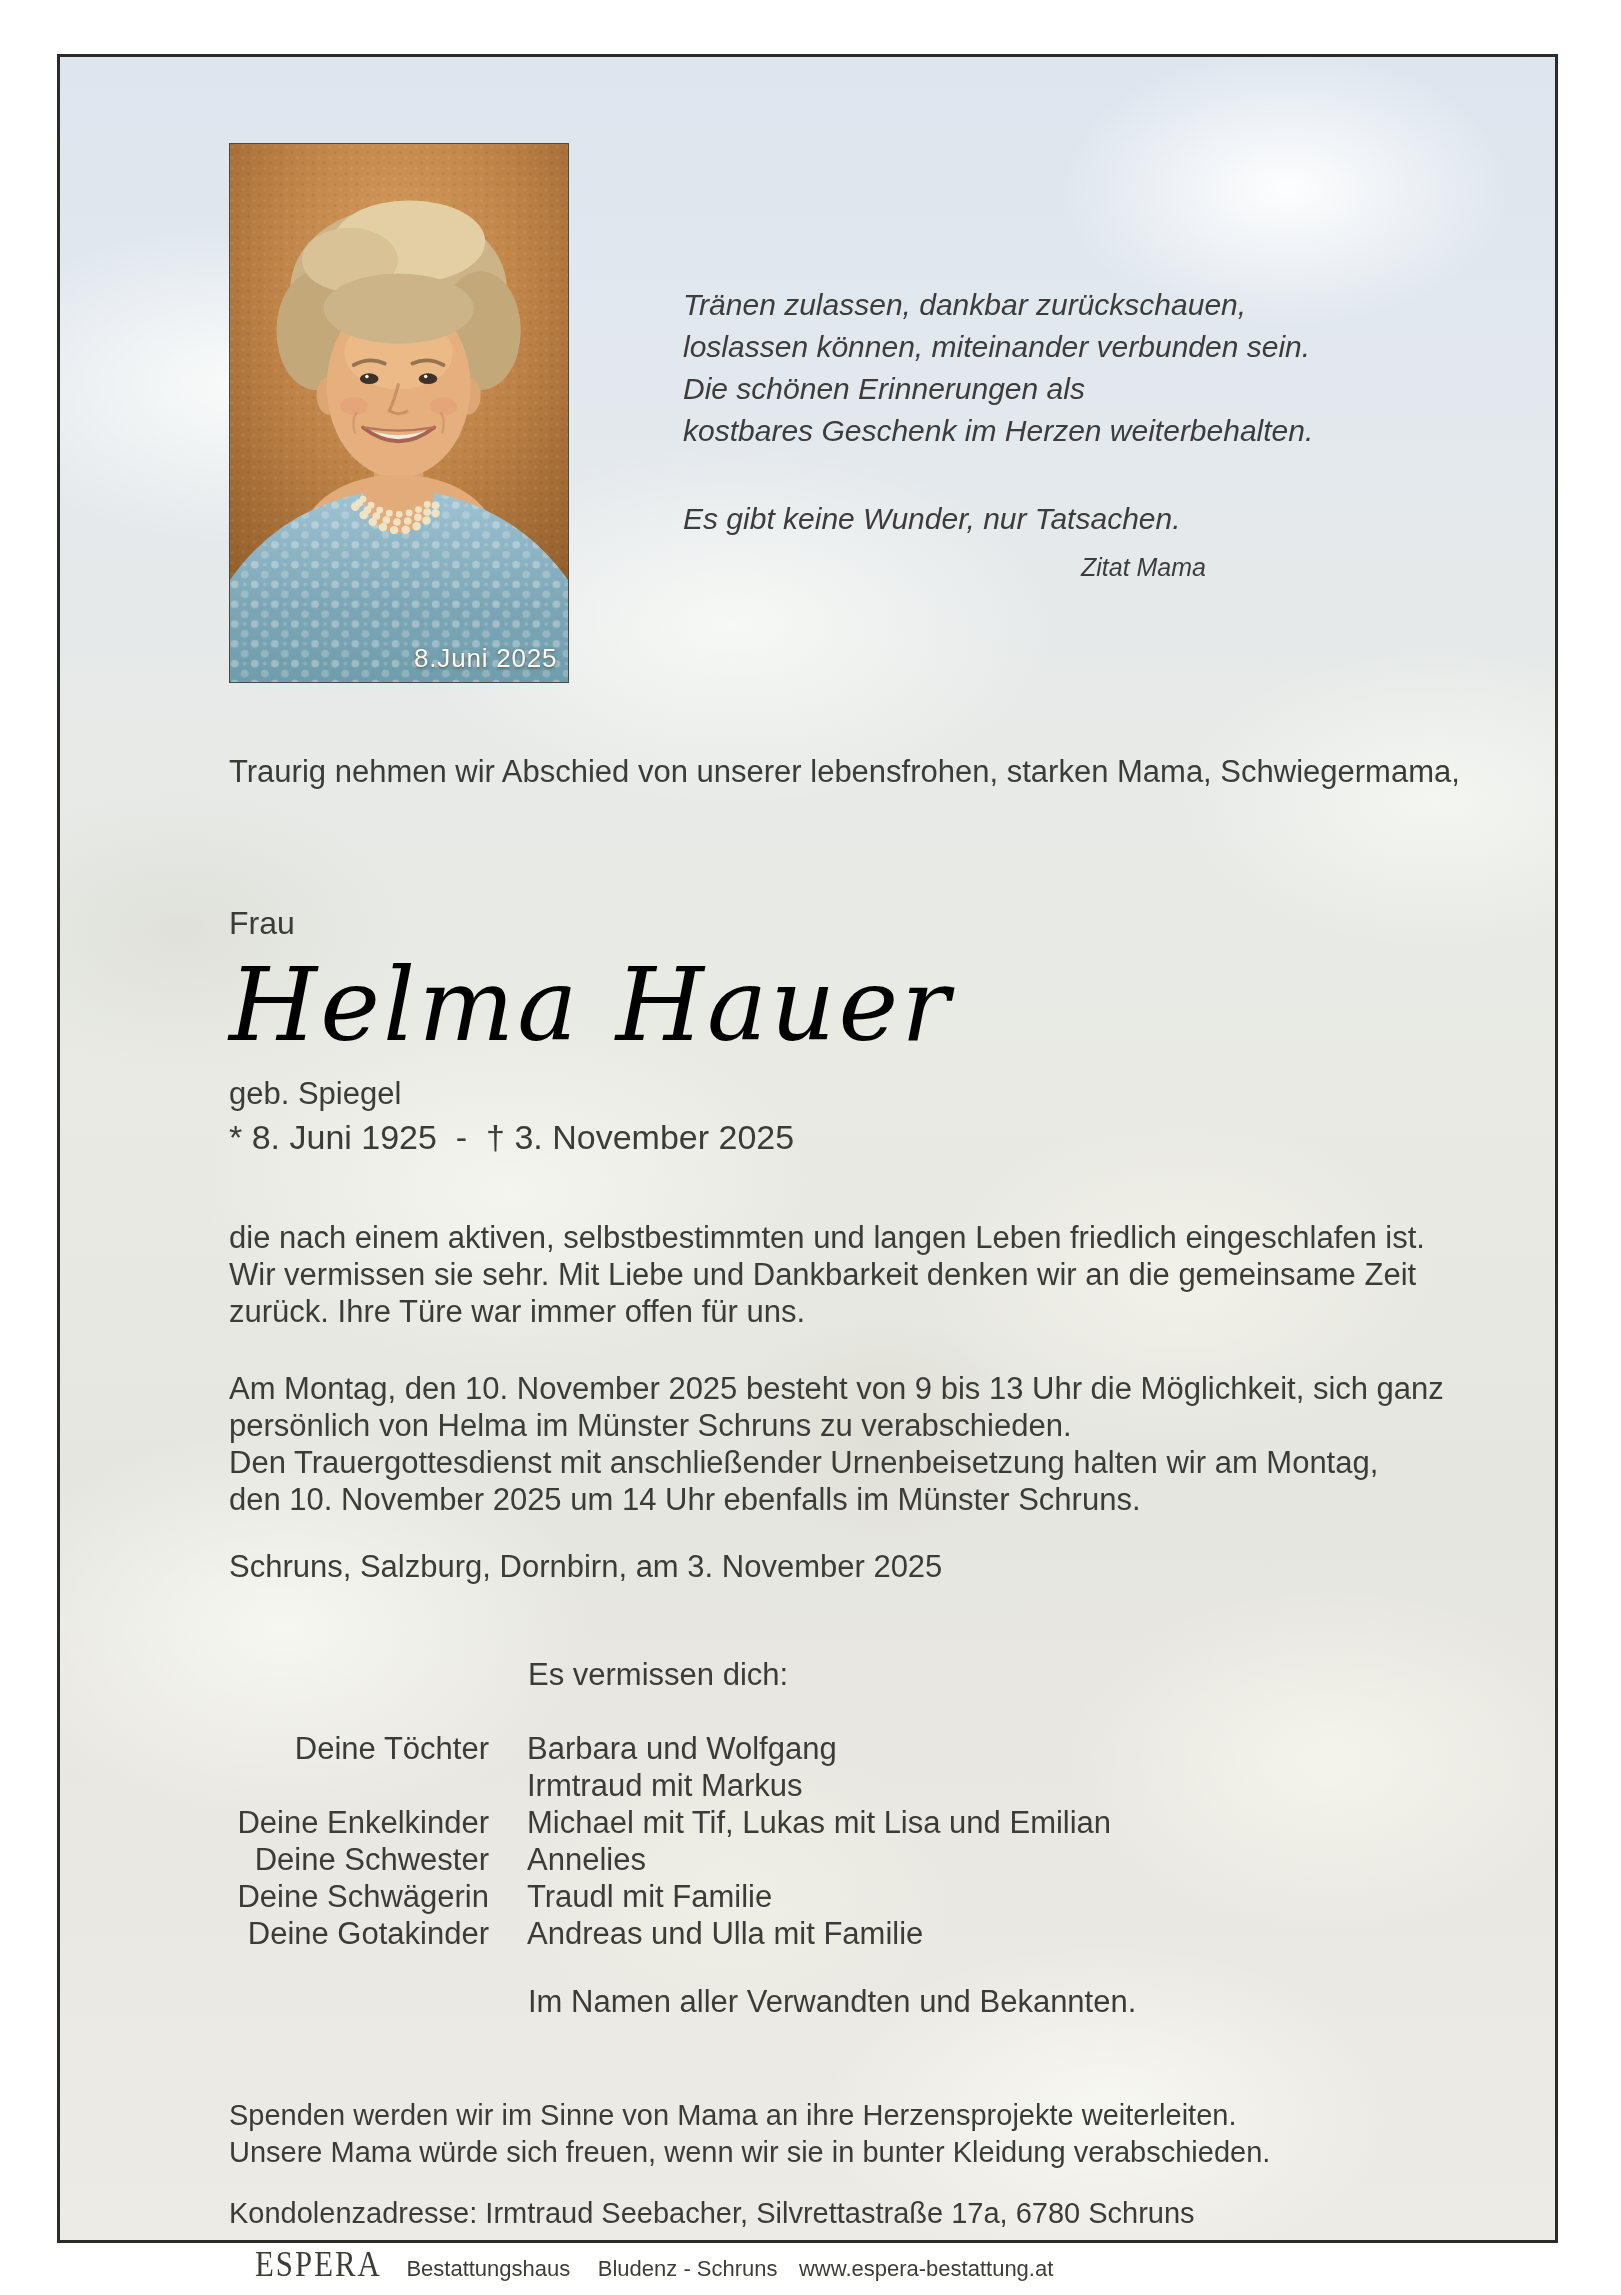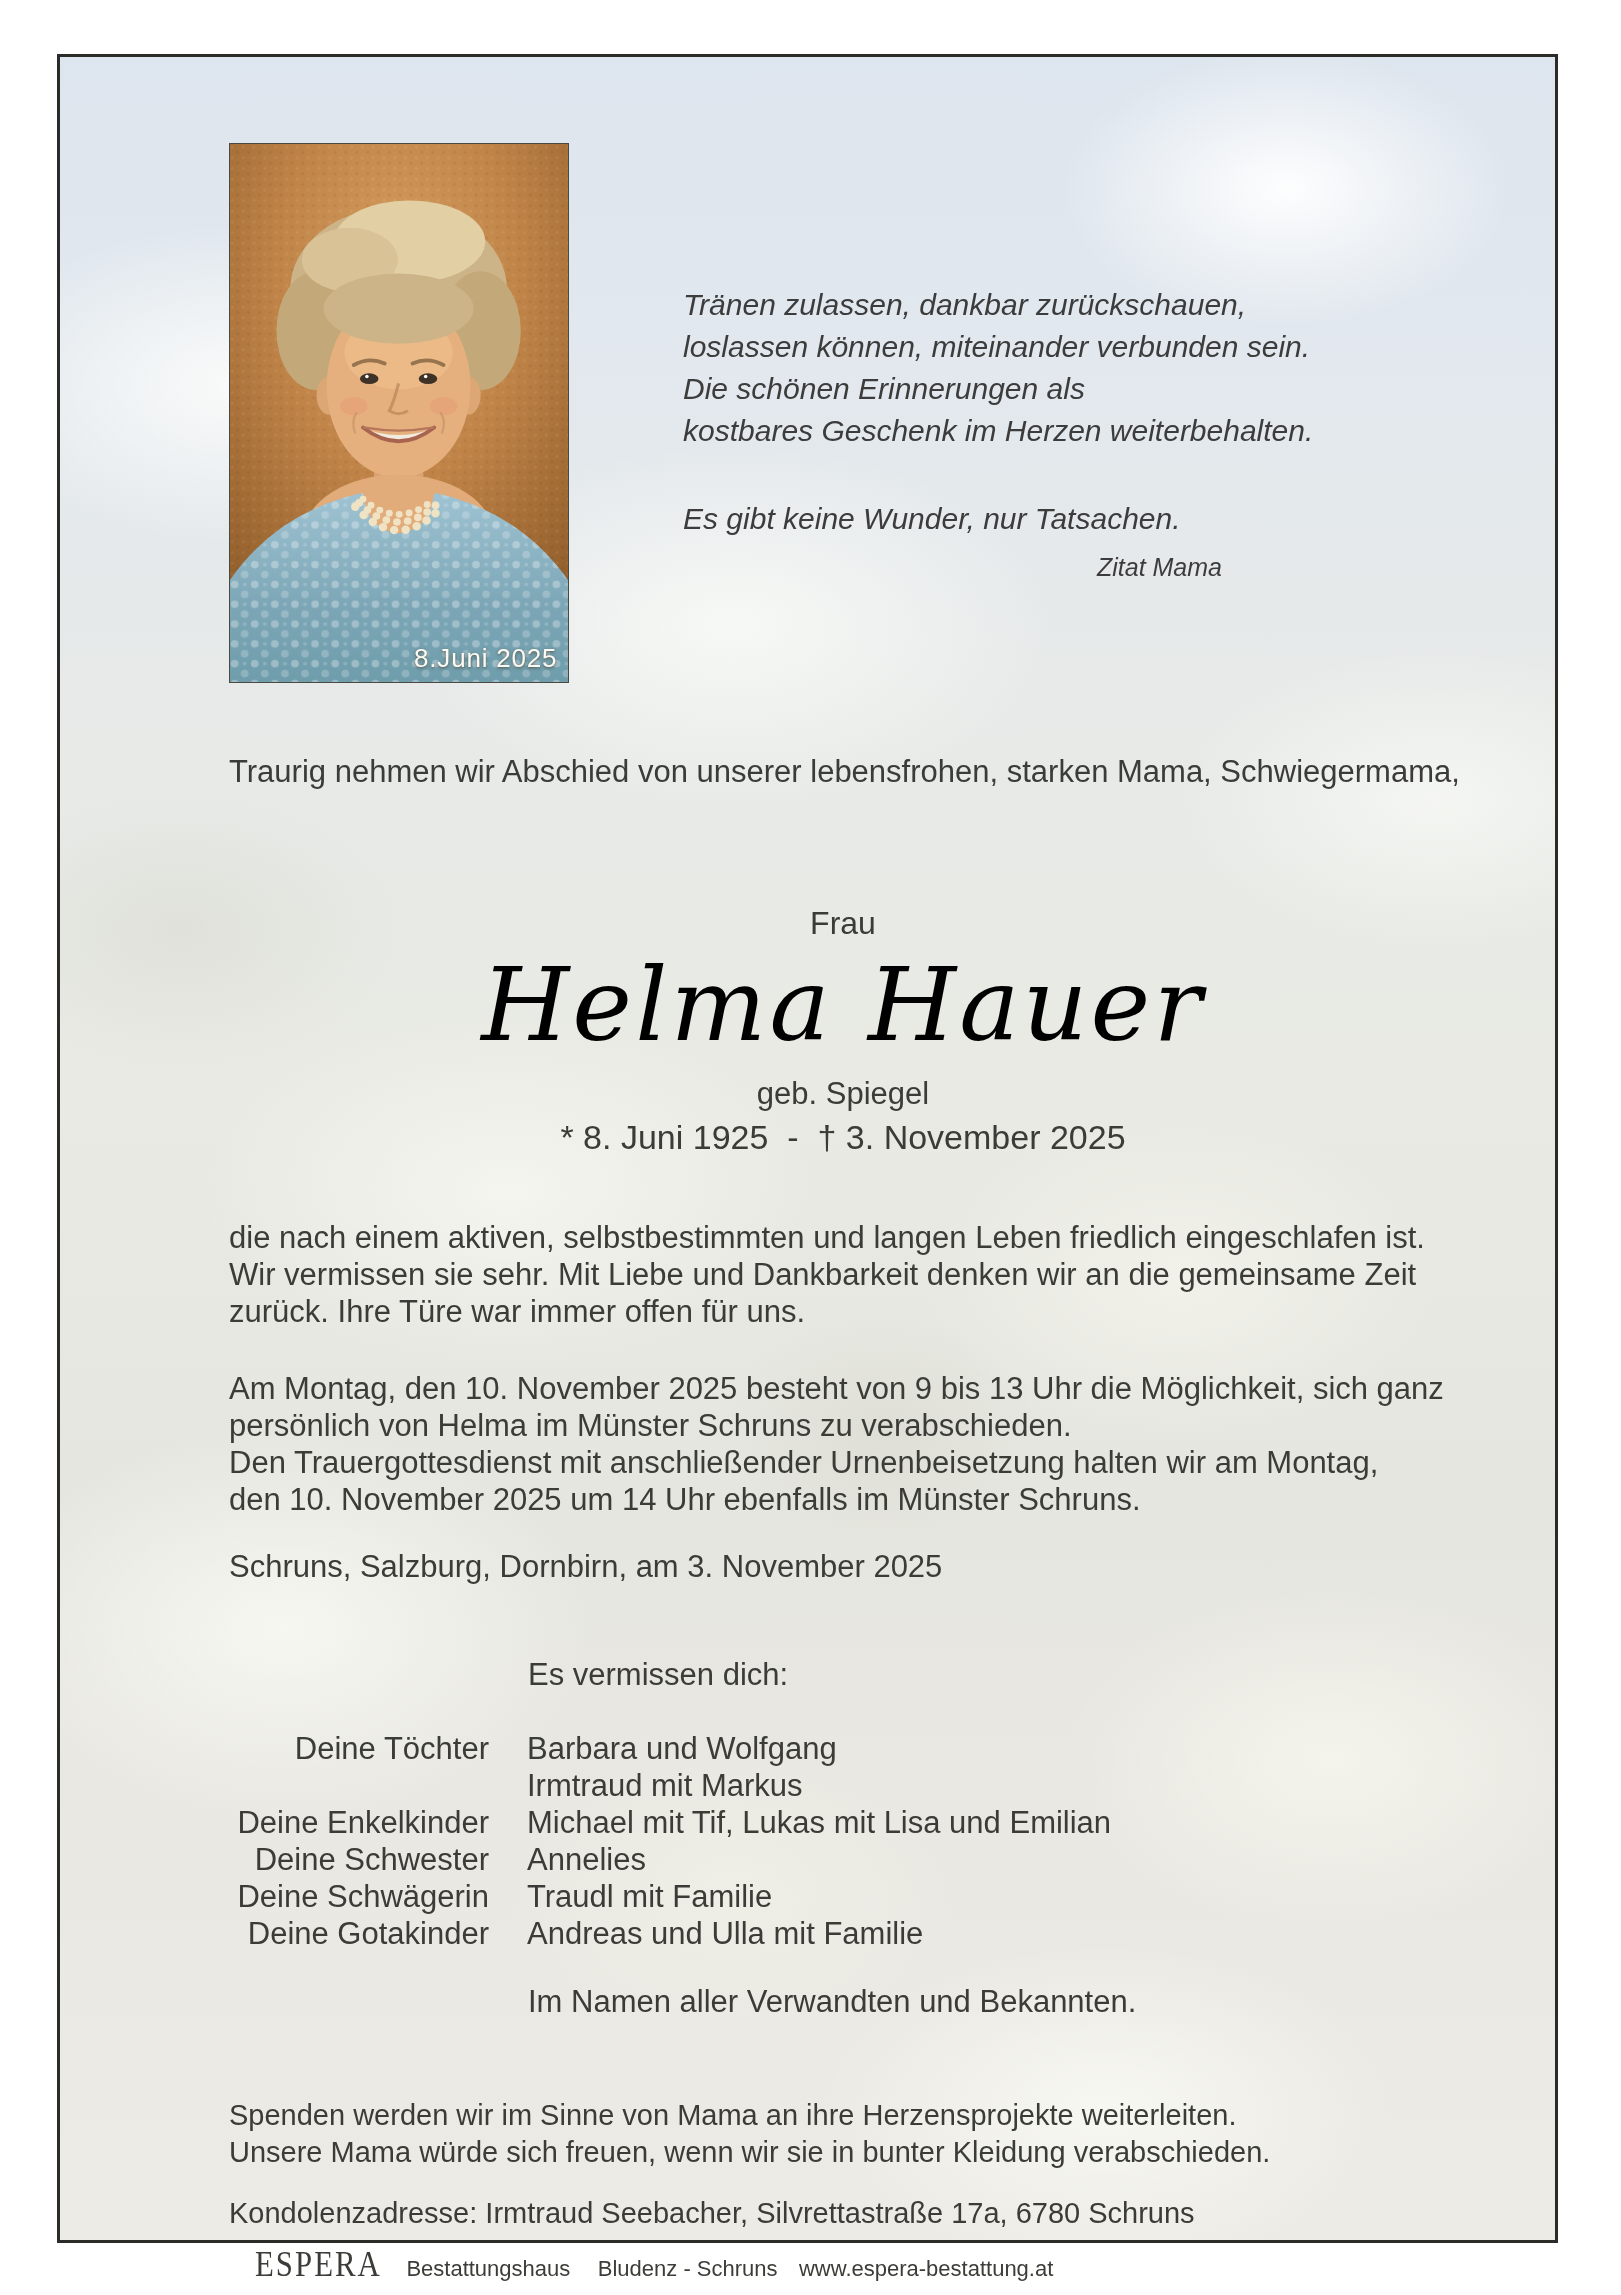--- a/index.html
+++ b/index.html
@@ -32,23 +32,23 @@
     left:229px;top:143px;width:340px;height:540px;box-sizing:border-box;
     border:1.5px solid #4a4a42;overflow:hidden;
   }
   .photo svg{display:block;width:100%;height:100%;}
   .photo-date{
     position:absolute;right:10.7px;bottom:7.6px;font-size:26px;color:#fbfaf4;
     text-shadow:0 0.8px 3.1px rgba(60,40,10,.65);letter-spacing:0.8px;
   }
   .quote{left:683px;top:284px;font-style:italic;font-size:30px;line-height:42px;color:#3c3c3c;}
   .aphorism{left:683px;top:498px;font-style:italic;font-size:30px;line-height:42px;color:#3c3c3c;}
-  .attribution{left:699px;top:547px;width:523px;text-align:right;font-style:italic;font-size:25px;line-height:40px;color:#3c3c3c;}
+  .attribution{left:683px;top:547px;width:523px;text-align:right;font-style:italic;font-size:25px;line-height:40px;color:#3c3c3c;}
   .intro{left:229px;top:753px;font-size:31px;line-height:38px;}
-  .headwrap{left:229px;top:903px;width:1228px;text-align:center;}
+  .headwrap{left:229px;top:903px;width:1228px;text-align:left;}
   .frau{font-size:32px;line-height:40px;}
   .deceased-name{
     font-family:"DejaVu Serif", serif;font-style:italic;font-size:101px;line-height:134px;
     letter-spacing:3.1px;color:#000000;margin-top:-5.4px;
   }
   .maiden{font-size:31px;line-height:40px;margin-top:2.3px;}
   .dates{font-size:34px;line-height:46px;white-space:pre;}
   .para{left:229px;font-size:31px;line-height:37px;}
   .p1{top:1219px;}
   .p2{top:1370px;}

